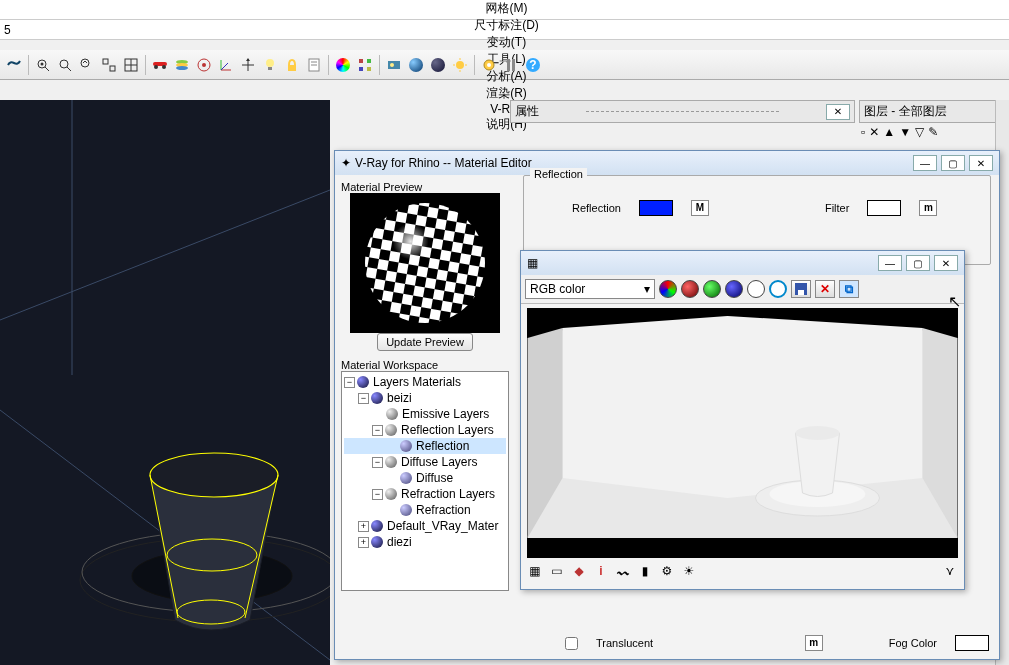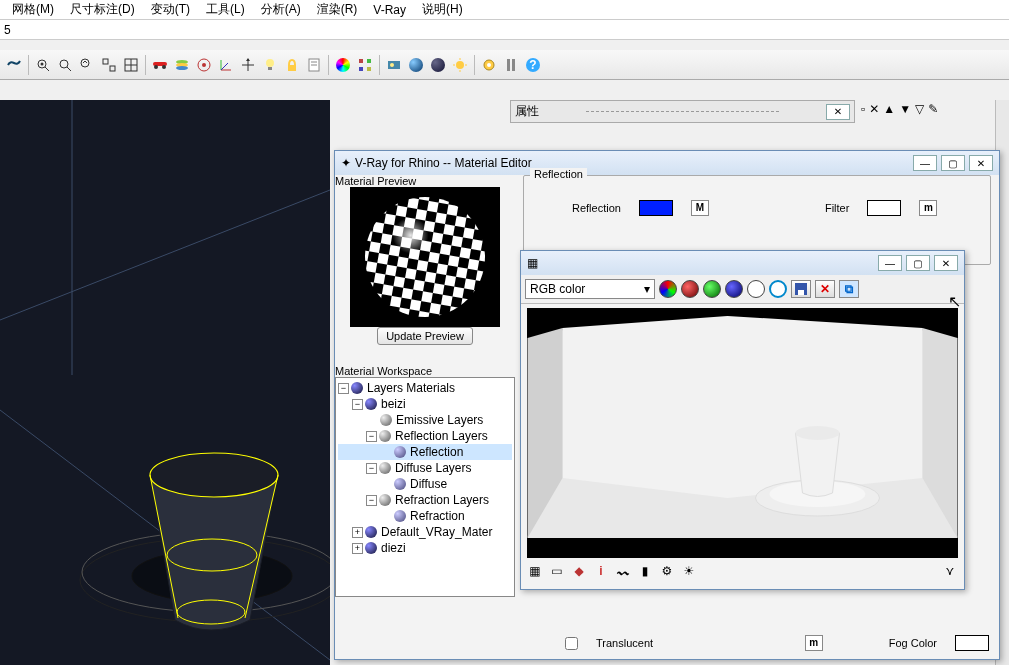--- a/index.html
+++ b/index.html
@@ -1,19 +1,19 @@
 <!DOCTYPE html>
 <html><head>
 <meta charset="utf-8">
 <style>
 * { box-sizing: border-box; margin: 0; padding: 0; font-family: "Microsoft YaHei", Tahoma, sans-serif; font-size: 12px; }
 body { width: 1009px; height: 665px; background: #f0f0f0; position: relative; overflow: hidden; }
 
 
-.menu-bar { display: flex; background: #fff; border-bottom: 1px solid #ccc; height: 20px; align-items: center; padding-left: 4px; }
+.menu-bar { display: flex; background: #fff; border-bottom: 1px solid #ccc; height: 20px; align-items: center; padding-left: 4px; flex-direction: column; }
 .menu-bar span { padding: 0 8px; cursor: default; }
 
 
 .second-bar { height: 20px; background: #fff; border-bottom: 1px solid #ccc; display: flex; align-items: center; padding-left: 4px; }
 
 
 .toolbar { height: 30px; background: linear-gradient(#f8f8f8,#e8e8e8); border-bottom: 1px solid #aaa; display: flex; align-items: center; gap: 2px; padding-left: 4px; margin-top: 10px;}
 .toolbar .tb-icon { width: 20px; height: 20px; display: flex; align-items: center; justify-content: center; }
 .tb-sep { width: 1px; height: 20px; background: #bbb; margin: 0 2px;}
 
@@ -33,21 +33,21 @@
 
 
 .win { position: absolute; background: #f3f3f3; border: 1px solid #6a8db5; box-shadow: 2px 2px 6px rgba(0,0,0,.3); }
 .win-title { background: linear-gradient(#e8f0fb,#d2e1f2); padding: 4px 6px; display: flex; align-items: center; font-size: 12px; }
 .win-title .wbtns { margin-left: auto; display: flex; gap: 4px;}
 .wbtn { width: 24px; height: 16px; border: 1px solid #8aa; background: #fff; display: flex; align-items: center; justify-content: center; font-size: 10px;}
 
 
 .mat-editor { left: 334px; top: 150px; width: 666px; height: 510px; }
 .mat-body { display: flex; height: calc(100% - 24px); }
-.mat-left { width: 180px; }
+.mat-left { width: 180px; padding: 6px; }
 .mat-right { flex: 1; padding: 0 8px; position: relative;}
 .groupbox { border: 1px solid #aaa; border-radius: 2px; padding: 20px 8px 8px 8px; position: relative; margin-bottom: 8px;}
 .groupbox > .legend { position: absolute; top: -8px; left: 6px; background: #f3f3f3; padding: 0 4px; font-size: 11px;}
 .label { font-size: 11px; }
 .preview-img { width: 150px; height: 140px; background: #000; margin: 0 auto; position: relative; overflow: hidden;}
 .btn { background: linear-gradient(#fdfdfd,#e4e4e4); border: 1px solid #888; padding: 2px 8px; border-radius: 3px; cursor: pointer; font-size: 11px;}
 .tree { font-size: 11px; }
 .tree-item { display: flex; align-items: center; padding: 1px 0;}
 .tree-indent { display: inline-block;}
 .exp { width: 11px; height: 11px; border: 1px solid #888; background: #fff; font-size: 9px; line-height: 9px; text-align: center; margin-right: 2px; cursor: pointer;}
@@ -266,20 +266,23 @@
 <div class="right-area">
   <div class="props-row">
     <div class="props-left">
       <div class="panel-hdr">
         <span>属性</span>
         <span style="flex:1;border-bottom:1px dashed #999;margin:0 4px"></span>
         <span class="wbtn">✕</span>
       </div>
     </div>
     <div class="layers-right">
+      <div class="panel-hdr">
+        <span>图层 - 全部图层</span>
+      </div>
       <div class="mini-icons">
         <span>▫</span>
         <span>✕</span>
         <span>▲</span>
         <span>▼</span>
         <span>▽</span>
         <span>✎</span>
       </div>
     </div>
   </div>
@@ -314,21 +317,21 @@
                 <stop offset="30%" stop-color="#fff" stop-opacity="0"></stop>
               </radialGradient>
           </defs>
           <circle cx="75" cy="70" r="60" fill="url(#chk)"></circle>
           <circle cx="75" cy="70" r="60" fill="url(#shine)"></circle>
         </svg>
       </div>
       <div style="text-align:center;">
         <button class="btn">Update Preview</button>
       </div>
-      <div class="label" style="margin-top:20px">Material Workspace</div>
+      <div class="label" style="margin-top:8px">Material Workspace</div>
       <div class="tree" style="background:#fff;border:1px solid #888;padding:2px;height:220px;overflow:hidden">
         <div class="tree-item">
             <span class="exp">−</span>
             <span class="sphere-icon blue-sphere"></span>
             <span>Layers Materials</span>
           </div>
         <div class="tree-item">
             <span class="tree-indent" style="width:14px"></span>
             <span class="exp">−</span>
             <span class="sphere-icon blue-sphere"></span>

